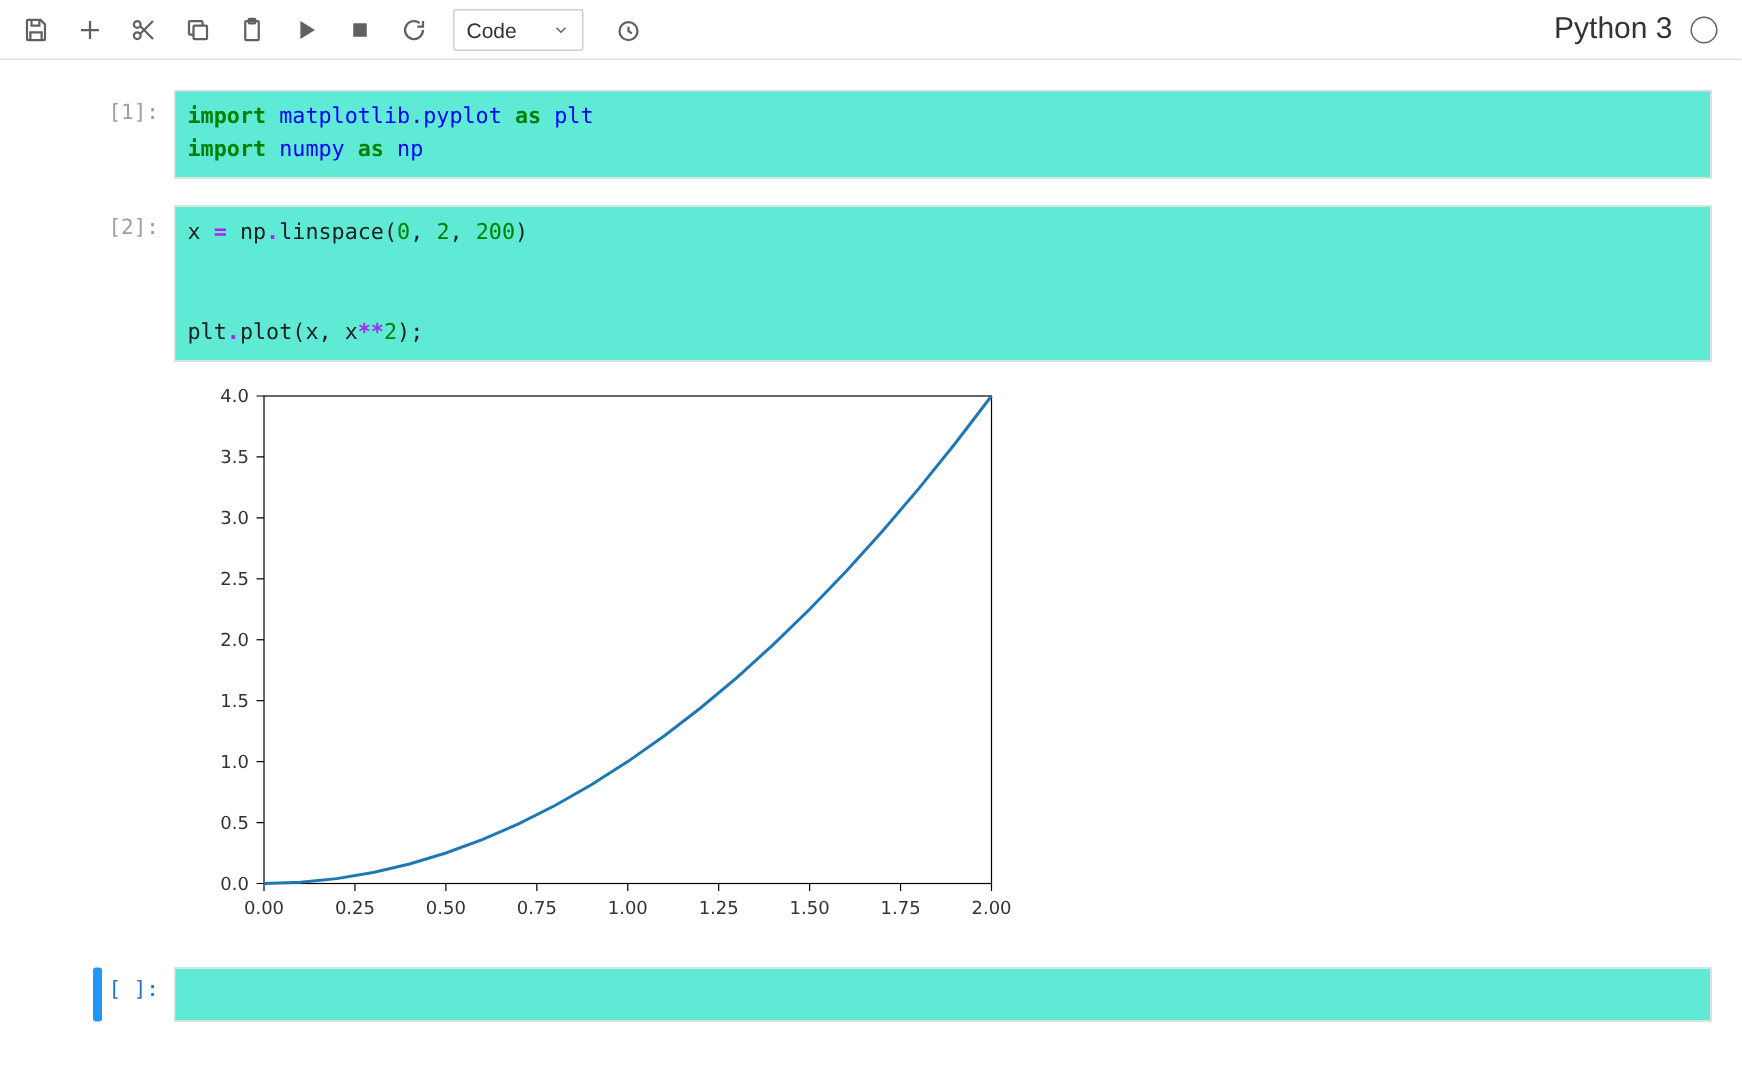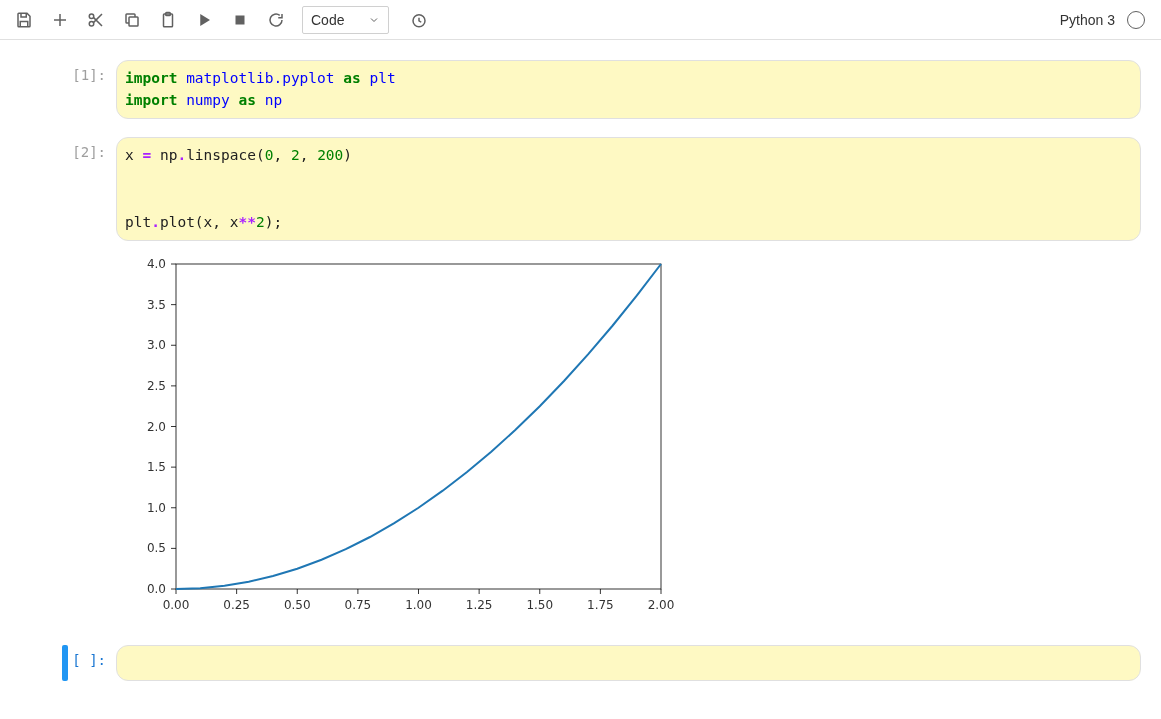--- a/index.html
+++ b/index.html
@@ -49,21 +49,21 @@
     border: 1px solid #d0d0d0;
     border-radius: 2px;
     font-size: 14px;
     color: #333;
     gap: 24px;
     cursor: pointer;
     margin-left: 6px;
   }
   .spacer { flex: 1 1 auto; }
   .kernel-name {
-    font-size: 14px;
+    font-size: 20px;
     color: #333;
     margin-right: 8px;
   }
   .kernel-indicator {
     width: 16px;
     height: 16px;
     border: 1.5px solid #616161;
     border-radius: 50%;
     margin-right: 8px;
   }
@@ -97,23 +97,23 @@
   .prompt {
     font-family: "DejaVu Sans Mono", Menlo, Consolas, monospace;
     font-size: 14px;
     color: #9e9e9e;
     padding-top: 7px;
     white-space: pre;
   }
   .cell.current .prompt { color: #1976d2; }
   .input-area {
     flex: 1 1 auto;
-    background: #fef9c3;
+    background: #5eead4;
     border: 1px solid #e0e0e0;
-    border-radius: 12px;
+    border-radius: 0;
     padding: 6px 8px;
     font-family: "DejaVu Sans Mono", Menlo, Consolas, monospace;
     font-size: 14.5px;
     line-height: 1.55;
     white-space: pre;
     color: #212121;
     overflow-x: auto;
   }
   .k-imp { color: #008000; font-weight: bold; }
   .k-as  { color: #008000; font-weight: bold; }

